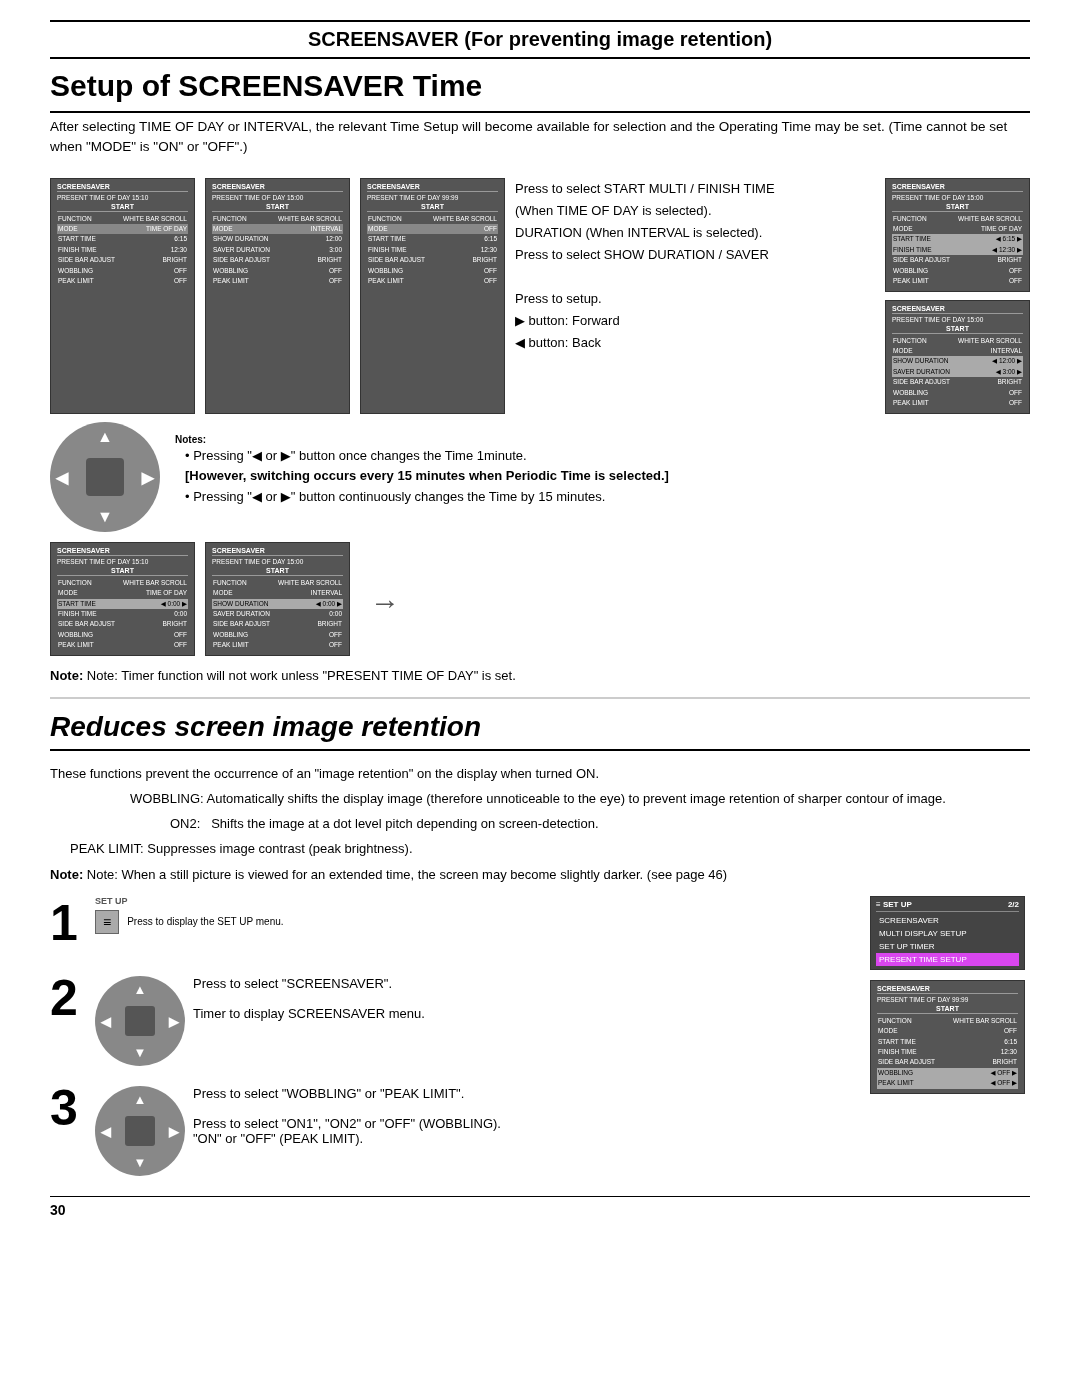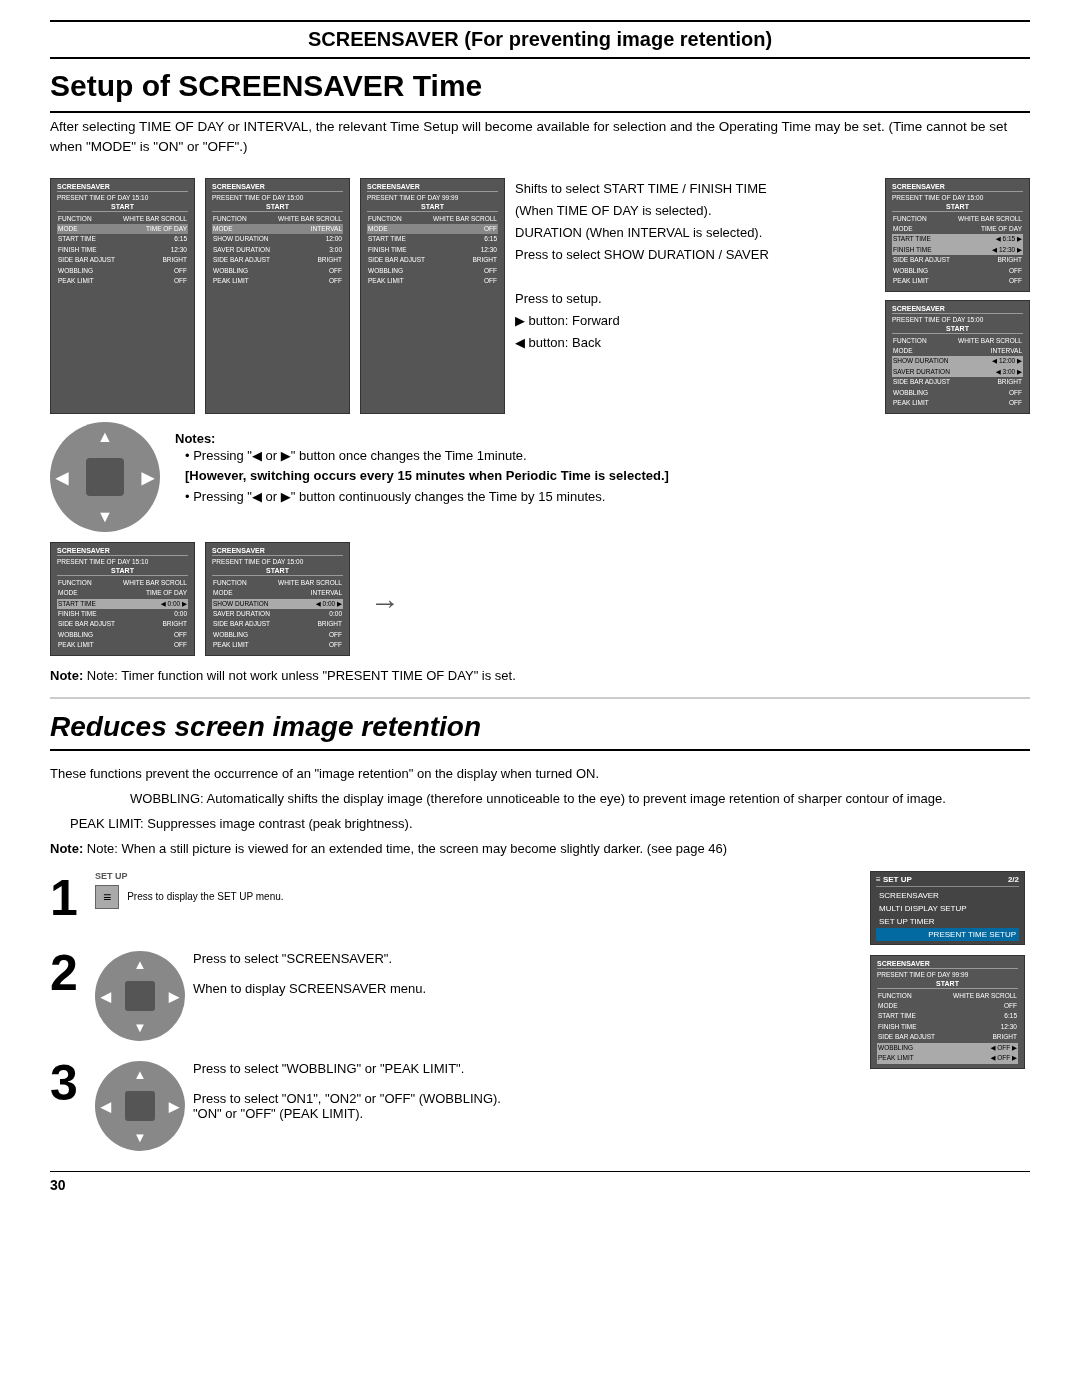--- a/index.html
+++ b/index.html
@@ -132,21 +132,21 @@
     .dpad-arrow.down { bottom: 6px; left: 50%; transform: translateX(-50%); }
     .dpad-arrow.left { left: 6px; top: 50%; transform: translateY(-50%); }
     .dpad-arrow.right { right: 6px; top: 50%; transform: translateY(-50%); }
 
     
     .notes-section {
       margin: 8px 0;
     }
     .notes-section .notes-label {
       font-weight: bold;
-      font-size: 13px;
+      font-size: 10px;
     }
     .notes-section p {
       font-size: 13px;
       line-height: 1.6;
       padding-left: 10px;
     }
 
     
     .bottom-panels-row {
       display: flex;
@@ -216,22 +216,21 @@
       font-weight: bold;
       border-bottom: 1px solid #888;
       padding-bottom: 2px;
       margin-bottom: 2px;
     }
     .smp-item {
       padding: 2px 3px;
       font-size: 8px;
     }
     .smp-item.active {
-      background: #0369a1;
-      text-align: right;
+      background: #d946ef;
     }
 
     
     .dpad-sm {
       width: 90px;
       height: 90px;
       border-radius: 50%;
       background: #888;
       position: relative;
       display: flex;
@@ -419,21 +418,21 @@
         <tr>
               <td>PEAK LIMIT</td>
               <td>OFF</td>
             </tr>
       </tbody>
         </table>
     </div>
 
     <div style="display:flex; gap:10px; flex: 1;">
       <div style="flex:1; font-size:13px; line-height:1.7;">
-        <p>Shifts to select START TIME / FINISH TIME</p>
+        <p>Press to select START MULTI / FINISH TIME</p>
         <p>(When TIME OF DAY is selected).</p>
         <p>DURATION (When INTERVAL is selected).</p>
         <p>Press to select SHOW DURATION / SAVER</p>
         <br>
         <p>Press to setup.</p>
         <p>▶ button: Forward</p>
         <p>◀ button: Back</p>
       </div>
       <div style="display:flex; flex-direction:column; gap:8px;">
 
@@ -628,20 +627,21 @@
   <hr style="border:1px solid #ccc; margin: 12px 0;">
 
   <div class="reduces-title">Reduces screen image retention</div>
 
   <div class="reduces-text">
     <p>These functions prevent the occurrence of an "image retention" on the display when turned ON.</p>
 
     <p class="indent">
       <span>WOBBLING:</span> <span>Automatically shifts the display image (therefore unnoticeable to the eye) to prevent image retention of sharper contour of image.</span>
     </p>
+    <p style="padding-left:120px;"><span>ON2:</span>&nbsp;&nbsp;&nbsp;<span>Shifts the image at a dot level pitch depending on screen-detection.</span></p>
     <p style="padding-left:20px;"><span>PEAK LIMIT:</span> <span>Suppresses image contrast (peak brightness).</span></p>
     <p><strong>Note:</strong> <span>Note: When a still picture is viewed for an extended time, the screen may become slightly darker. (see page 46)</span></p>
   </div>
 
   <div class="steps-outer">
     <div class="step-content-area">
 
       <div class="step1-area">
         <div class="num-col">
           <div class="step-num">1</div>
@@ -665,21 +665,21 @@
           <div class="dpad-sm" style="flex-shrink:0; margin-top:5px;">
             <div class="dpad-arrow up">▲</div>
             <div class="dpad-arrow down">▼</div>
             <div class="dpad-arrow left">◀</div>
             <div class="dpad-arrow right">▶</div>
             <div class="dpad-center-sm"></div>
           </div>
           <div style="font-size:13px; padding-top:5px;">
             <p>Press to select "SCREENSAVER".</p>
             <br>
-            <p>When to display SCREENSAVER menu.</p>
+            <p>Timer to display SCREENSAVER menu.</p>
           </div>
         </div>
       </div>
 
       <div class="step3-area">
         <div class="num-col">
           <div class="step-num">3</div>
         </div>
         <div style="display:flex; align-items:flex-start; gap:8px; flex:1;">
           <div class="dpad-sm" style="flex-shrink:0; margin-top:5px;">

